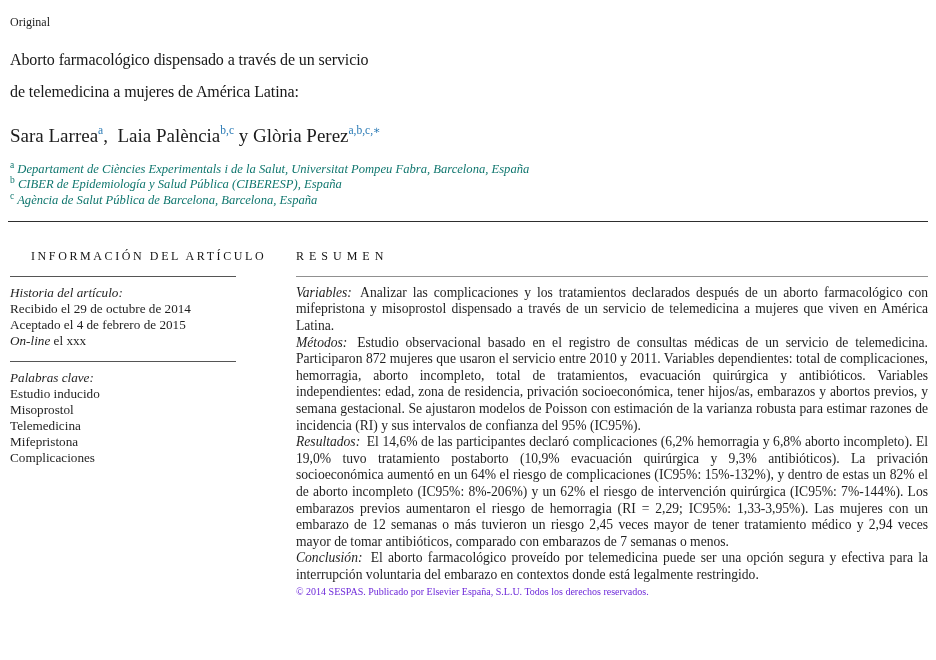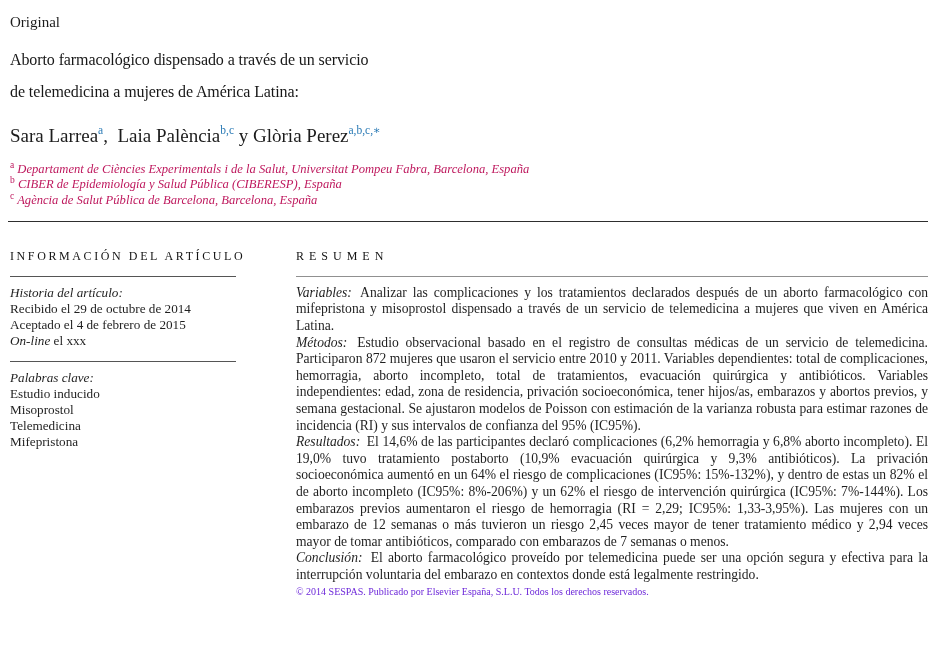--- a/index.html
+++ b/index.html
@@ -12,21 +12,21 @@
     width: 936px;
     height: 660px;
     background: #ffffff;
     font-family: "Liberation Serif", "DejaVu Serif", serif;
     color: #1c1c1c;
     overflow: hidden;
     box-sizing: border-box;
   }
   .header { padding: 13px 10px 0 10px; }
   .kicker {
-    font-size: 15px;
+    font-size: 12px;
     line-height: 18px;
     color: #1c1c1c;
   }
   .title {
     margin-top: 13px;
     font-size: 16px;
     line-height: 31.5px;
     color: #171717;
     letter-spacing: -0.1px;
   }
@@ -41,21 +41,21 @@
     line-height: 0;
     position: relative;
     top: -1px;
   }
   .blue-sup { color: #2a7ab5; }
   .affils {
     margin-top: 15px;
     font-size: 12.6px;
     line-height: 15.3px;
     font-style: italic;
-    color: #be185d;
+    color: #0f766e;
   }
   .affil-line sup {
     font-size: 9.5px;
     font-style: normal;
     line-height: 0;
   }
   .top-rule {
     margin: 13px 8px 0 8px;
     border: none;
     border-top: 1.6px solid #2e2e2e;
@@ -71,21 +71,21 @@
     flex: none;
     margin-right: 60px;
   }
   .col-right { flex: 1; min-width: 0; }
   .col-heading {
     font-size: 12px;
     line-height: 14px;
     color: #141414;
     white-space: nowrap;
   }
-  .info-heading { letter-spacing: 2.6px; }
+  .info-heading { letter-spacing: 2.6px; margin-left: 21px; }
   .resumen-heading { letter-spacing: 5px; }
   .head-rule {
     margin-top: 13px;
     border: none;
     height: 0;
   }
   .rule-dark  { border-top: 1.3px solid #555555; }
   .rule-gray  { border-top: 1.3px solid #909090; }
   .info-block {
     margin-top: 6px;
@@ -159,20 +159,21 @@
 
       <hr class="mid-rule">
 
       <div class="info-block">
         <div class="info-label">Palabras clave:</div>
         <div>
             <div>Estudio inducido</div>
             <div>Misoprostol</div>
             <div>Telemedicina</div>
             <div>Mifepristona</div>
+            <div>Complicaciones</div>
           </div>
       </div>
     </div>
 
     <div class="col-right">
       <div class="col-heading resumen-heading">RESUMEN</div>
       <hr class="head-rule rule-gray">
 
       <div class="abstract">
           <div class="abs-sec"><span class="abs-label">Variables:</span> Analizar las complicaciones y los tratamientos declarados después de un aborto farmacológico con mifepristona y misoprostol dispensado a través de un servicio de telemedicina a mujeres que viven en América Latina.</div>

